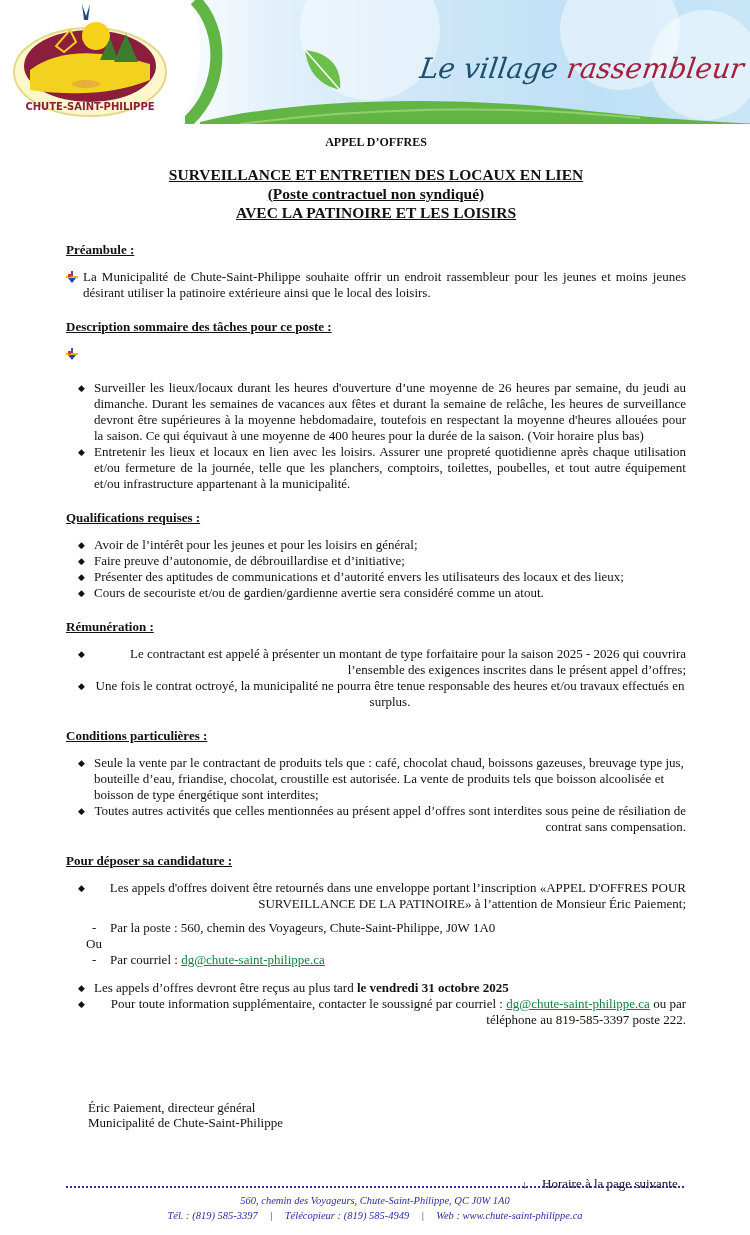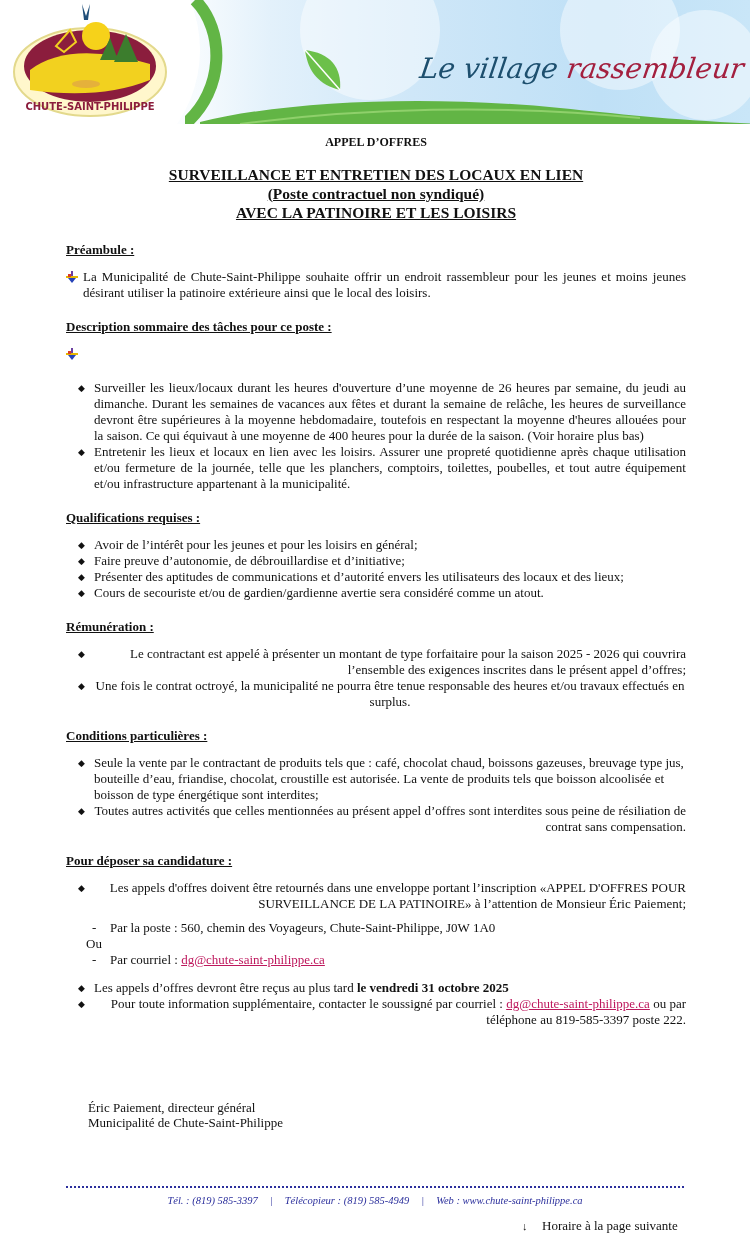--- a/index.html
+++ b/index.html
@@ -25,23 +25,23 @@
   .section-head.first { margin-top: 16px; }
   .para-icon { display: flex; margin-top: 11px; line-height: 16px; text-align: justify; }
   .para-icon .ico { width: 17px; flex: 0 0 17px; padding-top: 2px; }
   ul.diamond { list-style: none; margin-top: 11px; margin-left: 12px; }
   ul.diamond li { display: flex; line-height: 16px; text-align: justify; }
   ul.diamond li .dm { width: 16px; flex: 0 0 16px; font-size: 9px; line-height: 16px; }
   ul.diamond li .tx { flex: 1; }
   .dash-list { margin-left: 26px; margin-top: 8px; line-height: 16px; }
   .dash-list .row { display: flex; }
   .dash-list .row .d { width: 18px; flex: 0 0 18px; }
-  a.link { color: #be185d; text-decoration: underline; }
+  a.link { color: #15803d; text-decoration: underline; }
   .sig { position: absolute; left: 66px; top: 1100px; line-height: 15px; font-size: 13px; margin-left: 22px; }
-  .next { position: absolute; left: 522px; top: 1218px; font-size: 13px; }
+  .next { position: absolute; left: 522px; top: 1176px; font-size: 13px; }
   .next .arrow { display: inline-block; width: 20px; font-size: 11px; }
   .dotline { position: absolute; left: 66px; top: 1186px; width: 618px; height: 0; border-top: 2px dotted #2b2f9c; }
   .footer { position: absolute; left: 66px; top: 1193px; width: 618px; text-align: center; font-style: italic; font-size: 10.5px; color: #2b2f9c; line-height: 15px; }
   .footer .sep { padding: 0 12px; }
 </style>
 </head>
 <body>
 
 <div class="banner">
   <div class="bubble" style="left:300px;top:-40px;width:140px;height:140px;"></div>
@@ -198,16 +198,17 @@
   <div>Éric Paiement, directeur général</div>
   <div>Municipalité de Chute-Saint-Philippe</div>
 </div>
 
 <div class="next">
   <span class="arrow">↓</span><span>Horaire à la page suivante</span>
 </div>
 
 <div class="dotline"></div>
 <div class="footer">
+  <div>560, chemin des Voyageurs, Chute-Saint-Philippe, QC  J0W 1A0</div>
   <div>
     <span>Tél. : (819) 585-3397</span><span class="sep">|</span><span>Télécopieur : (819) 585-4949</span><span class="sep">|</span><span>Web : www.chute-saint-philippe.ca</span>
   </div>
 </div>
 
 </body></html>

